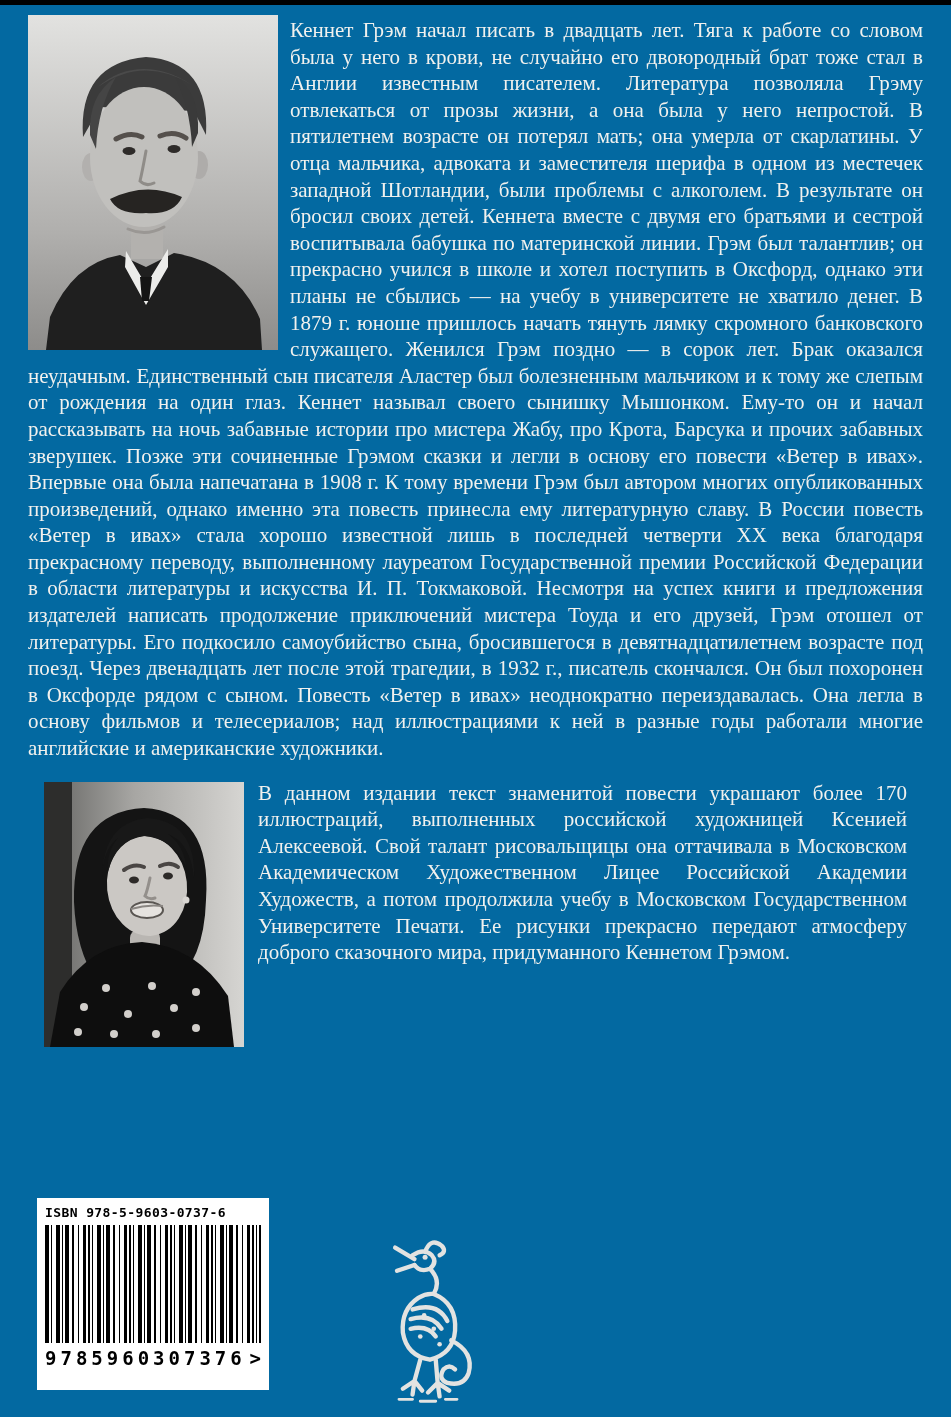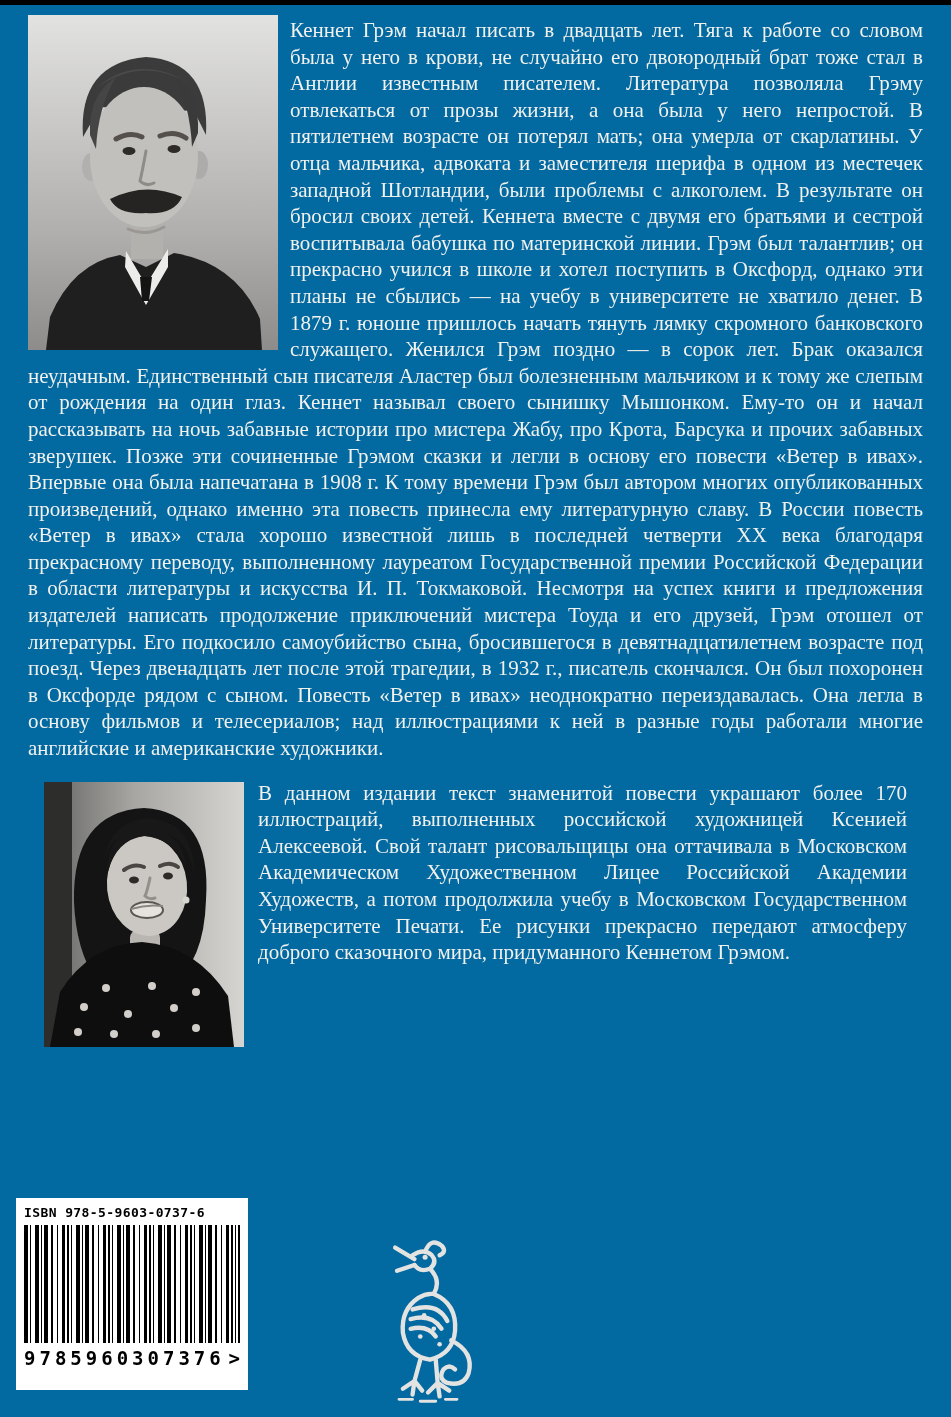--- a/index.html
+++ b/index.html
@@ -51,21 +51,21 @@
     width: 200px;
     height: 265px;
     margin: 2px 14px 8px 0;
     overflow: hidden;
     background: #7a7a7a;
   }
 
   
   .barcode-box {
     position: absolute;
-    left: 16px;
+    left: 37px;
     top: 1193px;
     width: 232px;
     height: 192px;
     background: #ffffff;
     color: #000;
     padding: 7px 8px 6px 8px;
   }
   .isbn-label {
     font-family: "DejaVu Sans Mono", "Liberation Mono", monospace;
     font-weight: bold;

